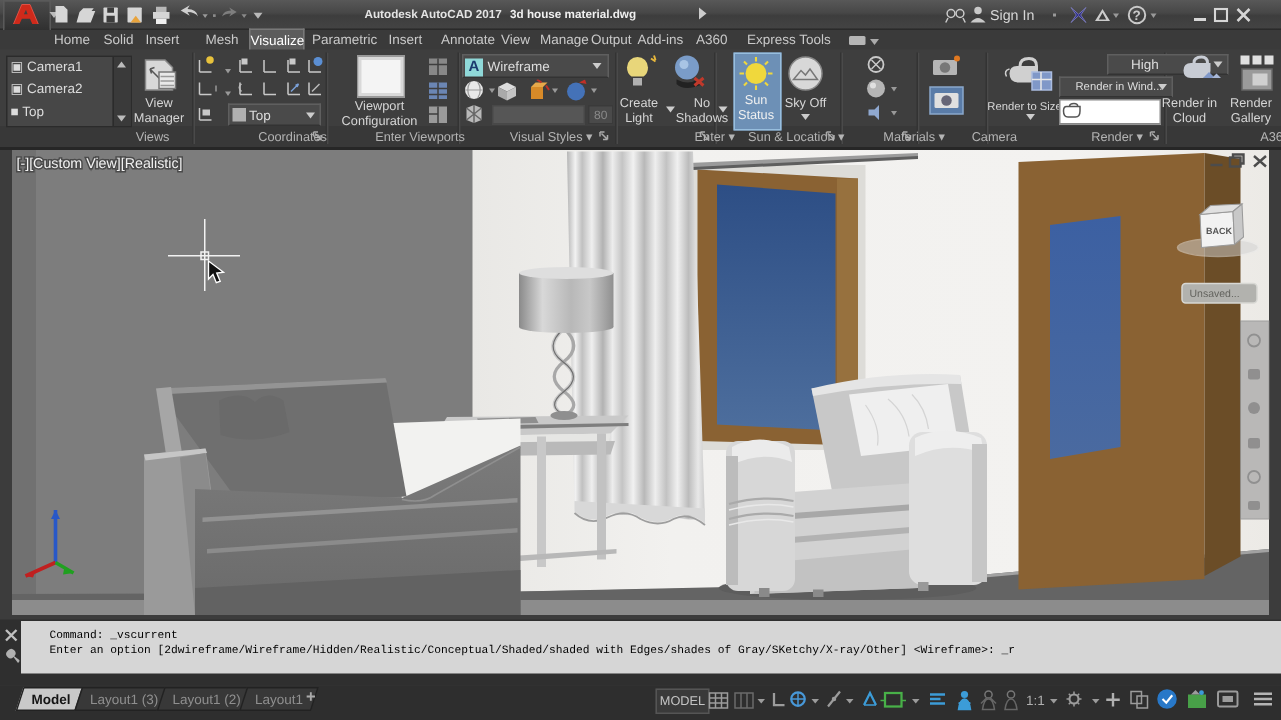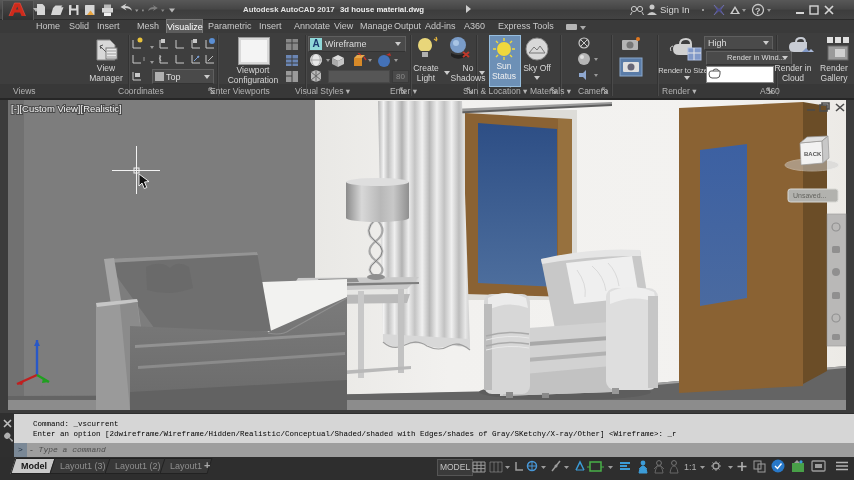--- a/index.html
+++ b/index.html
@@ -13,21 +13,21 @@
   #tfile{position:absolute;top:5px;left:340px;color:#f0f0f0;font-size:7.8px;font-weight:bold;}
   #search{position:absolute;left:474px;top:3px;width:148px;height:11px;background:#3a3a3a;border:1px solid #5c5c5c;border-top-color:#2a2a2a;color:#9a9a9a;font-size:8px;font-style:italic;padding-left:5px;line-height:11px;}
   
   #menurow{position:absolute;left:0;top:20px;width:854px;height:13px;background:#3a3a3a;}
   .mtab{position:absolute;top:20px;height:13px;color:#c9c9c9;font-size:9px;line-height:13px;}
   #mactive{position:absolute;left:166px;top:19px;width:35px;height:14px;background:#5c5c5c;border:1px solid #787878;border-bottom:none;color:#fff;font-size:9px;line-height:14px;text-align:center;}
   
   #ribbon{position:absolute;left:0;top:33px;width:854px;height:65px;background:#3e3e3e;border-bottom:2px solid #262626;}
   #lstrip{position:absolute;left:0;top:84px;width:854px;height:14px;background:#383838;}
   .psep{position:absolute;top:2px;height:61px;width:1px;background:#333;border-right:1px solid #4a4a4a;}
-  .plabel{position:absolute;top:52px;height:12px;color:#b4b4b4;font-size:8.5px;line-height:12px;text-align:left;width:100px;}
+  .plabel{position:absolute;top:52px;height:12px;color:#b4b4b4;font-size:8.5px;line-height:12px;text-align:right;width:100px;}
   .btxt{position:absolute;color:#d6d6d6;font-size:8.5px;line-height:9.5px;text-align:center;}
   .ddbox{position:absolute;background:#4a4a4a;border:1px solid #5f5f5f;border-bottom-color:#333;color:#ddd;font-size:9px;}
   
   #vp{position:absolute;left:0;top:100px;width:854px;height:313px;background:#3c3c3c;}
   
   #cmd{position:absolute;left:0;top:413px;width:854px;height:44px;background:#2f2f2f;}
   #hist{position:absolute;left:14px;top:414px;width:840px;height:29px;background:#d6d6d6;
         font-family:"Liberation Mono",monospace;font-size:7.5px;color:#000;line-height:9.6px;padding:6px 0 0 19px;white-space:pre;}
   #cline{position:absolute;left:14px;top:443px;width:840px;height:14px;background:#9e9e9e;
         font-family:"Liberation Mono",monospace;font-size:8px;color:#4f4f4f;font-style:italic;line-height:14px;}
@@ -152,20 +152,29 @@
 <div class="plabel" style="left:118px;top:85px">Coordinates</div>
 <div class="plabel" style="left:210px;top:85px">Enter Viewports</div>
 <div class="plabel" style="left:295px;top:85px">Visual Styles ▾</div>
 <div class="plabel" style="left:390px;top:85px">Enter ▾</div>
 <div class="plabel" style="left:463px;top:85px">Sun &amp; Location ▾</div>
 <div class="plabel" style="left:530px;top:85px">Materials ▾</div>
 <div class="plabel" style="left:578px;top:85px">Camera</div>
 <div class="plabel" style="left:662px;top:85px">Render ▾</div>
 <div class="plabel" style="left:760px;top:85px">A360</div>
 
+<div class="abs" style="left:4px;top:37px;width:82px;height:46px;background:#474747;border:1px solid #2b2b2b">
+  <div style="position:absolute;left:2px;top:1px;color:#dcdcdc;font-size:9px">▣ Camera1</div>
+  <div style="position:absolute;left:2px;top:16px;color:#dcdcdc;font-size:9px">▣ Camera2</div>
+  <div style="position:absolute;left:2px;top:31px;color:#dcdcdc;font-size:9px">■ Top</div>
+  <div style="position:absolute;right:0;top:0;width:11px;height:46px;background:#3a3a3a;border-left:1px solid #2b2b2b">
+    <div style="position:absolute;left:2px;top:3px;width:0;height:0;border-left:3px solid transparent;border-right:3px solid transparent;border-bottom:4px solid #bbb"></div>
+    <div style="position:absolute;left:2px;bottom:3px;width:0;height:0;border-left:3px solid transparent;border-right:3px solid transparent;border-top:4px solid #bbb"></div>
+  </div>
+</div>
 <svg class="abs" style="left:94px;top:38px" width="26" height="24" viewBox="0 0 26 24">
   <path d="M3 2 h13 l5 5 v15 h-18 z" fill="#d8d8d8" stroke="#888"></path>
   <path d="M6 8 l8 8 M6 8 l3 -1 M6 8 l1 3" stroke="#555" fill="none"></path>
   <rect x="12" y="10" width="11" height="11" fill="#e8e8e8" stroke="#777"></rect>
   <path d="M13 13 h9 M13 16 h9 M13 19 h9" stroke="#999"></path>
 </svg>
 <div class="btxt" style="left:82px;top:64px;width:48px">View<br>Manager</div>
 
 <svg class="abs" style="left:130px;top:36px" width="86" height="30" viewBox="0 0 86 30">
   <g stroke="#c9c9c9" fill="none">
@@ -295,23 +304,23 @@
 
 <svg class="abs" style="left:668px;top:36px" width="36" height="28" viewBox="0 0 36 28">
   <path d="M10 8 q-5 0 -5 5 q0 6 6 6 l8 0 q5 0 5 -6 l0 -5 z" fill="#d0d0d0"></path>
   <path d="M12 8 q0 -5 6 -5 q5 0 5 5" fill="none" stroke="#d0d0d0" stroke-width="2"></path>
   <path d="M5 10 q-4 1 -2 5" stroke="#d0d0d0" fill="none"></path>
   <rect x="20" y="12" width="13" height="12" fill="#8098c8" stroke="#aabce0"></rect>
       <path d="M20 17 h13 M26 12 v12" stroke="#e8e8e8"></path>
 </svg>
 <div class="btxt" style="left:652px;top:66px;width:62px;font-size:7.5px">Render to Size</div>
 <div class="abs" style="left:684px;top:76px;width:0;height:0;border-left:3px solid transparent;border-right:3px solid transparent;border-top:4px solid #ccc"></div>
-<div class="ddbox" style="left:704px;top:36px;width:64px;height:12px;line-height:12px;padding-left:3px">High
+<div class="ddbox" style="left:738px;top:36px;width:64px;height:12px;line-height:12px;padding-left:15px">High
   <span style="position:absolute;right:3px;top:4px;width:0;height:0;border-left:3px solid transparent;border-right:3px solid transparent;border-top:4px solid #ccc"></span></div>
-<div class="ddbox" style="left:706px;top:51px;width:64px;height:12px;line-height:12px;padding-left:20px;font-size:7.5px;overflow:hidden">Render in Wind...
+<div class="ddbox" style="left:706px;top:51px;width:64px;height:12px;line-height:12px;padding-left:10px;font-size:7.5px;overflow:hidden">Render in Wind...
   <span style="position:absolute;right:3px;top:4px;width:0;height:0;border-left:3px solid transparent;border-right:3px solid transparent;border-top:4px solid #ccc"></span></div>
 <div class="abs" style="left:706px;top:66px;width:66px;height:15px;background:#fff;border:1px solid #888"></div>
 <svg class="abs" style="left:708px;top:68px" width="14" height="11" viewBox="0 0 14 11">
   <path d="M3 3 q-2 0 -2 3 q0 4 3 4 l5 0 q3 0 3 -4 l0 -3 z M5 3 q0 -2 3 -2 q2.5 0 2.5 2" fill="none" stroke="#555"></path>
 </svg>
 
 <svg class="abs" style="left:786px;top:36px" width="30" height="26" viewBox="0 0 30 26">
   <path d="M8 6 q-5 0 -5 5 q0 5 5 5 l8 0 q5 0 5 -5 l0 -5 z" fill="#c8ccd4"></path>
   <path d="M10 6 q0 -4 5 -4 q4 0 4 4" fill="none" stroke="#c8ccd4" stroke-width="2"></path>
   <path d="M16 16 l4 -4 l4 4 z" fill="#8098c8"></path>
@@ -509,21 +518,20 @@
   <text x="11" y="112" font-size="9.5" fill="#f2f2f2" stroke="#4a4a4a" stroke-width="2" paint-order="stroke" font-family="Liberation Sans">[-][Custom View][Realistic]</text>
 </svg>
 
 <div id="cmd"></div>
 <svg class="abs" style="left:2px;top:418px" width="11" height="26" viewBox="0 0 11 26">
   <path d="M2 2 l7 7 M9 2 l-7 7" stroke="#c0c0c0" stroke-width="1.6"></path>
   <path d="M3 16 q-2 2 0 4 q2 2 4 0 l3 4 l1.5 -1.5 l-4 -3 q2 -2 0 -4 q-2 -2 -4 0 z" fill="#b0b0b0"></path>
 </svg>
 <div id="hist">Command: _vscurrent
 Enter an option [2dwireframe/Wireframe/Hidden/Realistic/Conceptual/Shaded/shaded with Edges/shades of Gray/SKetchy/X-ray/Other] &lt;Wireframe&gt;: _r</div>
-<div id="cline"><span style="display:inline-block;background:#7a8896;color:#203040;font-style:normal;width:13px;text-align:center;margin-right:2px">&gt;</span><span style="font-style:normal;color:#333">-</span> Type a command</div>
 
 <div id="bottom"></div>
 <div class="tab" id="tabmodel" style="left:13px"><span>Model</span></div>
 <div class="tab" style="left:52px"><span>Layout1 (3)</span></div>
 <div class="tab" style="left:107px"><span>Layout1 (2)</span></div>
 <div class="tab" style="left:162px"><span>Layout1</span></div>
 <div class="abs" style="left:204px;top:459px;color:#aaa;font-size:11px;font-weight:bold">+</div>
 
 <div class="abs" style="left:437px;top:459px;width:34px;height:15px;background:#3a3a3a;border:1px solid #555;color:#c4c4c4;font-size:8.5px;text-align:center;line-height:15px">MODEL</div>
 <svg class="abs" style="left:472px;top:458px" width="382" height="18" viewBox="0 0 382 18">

